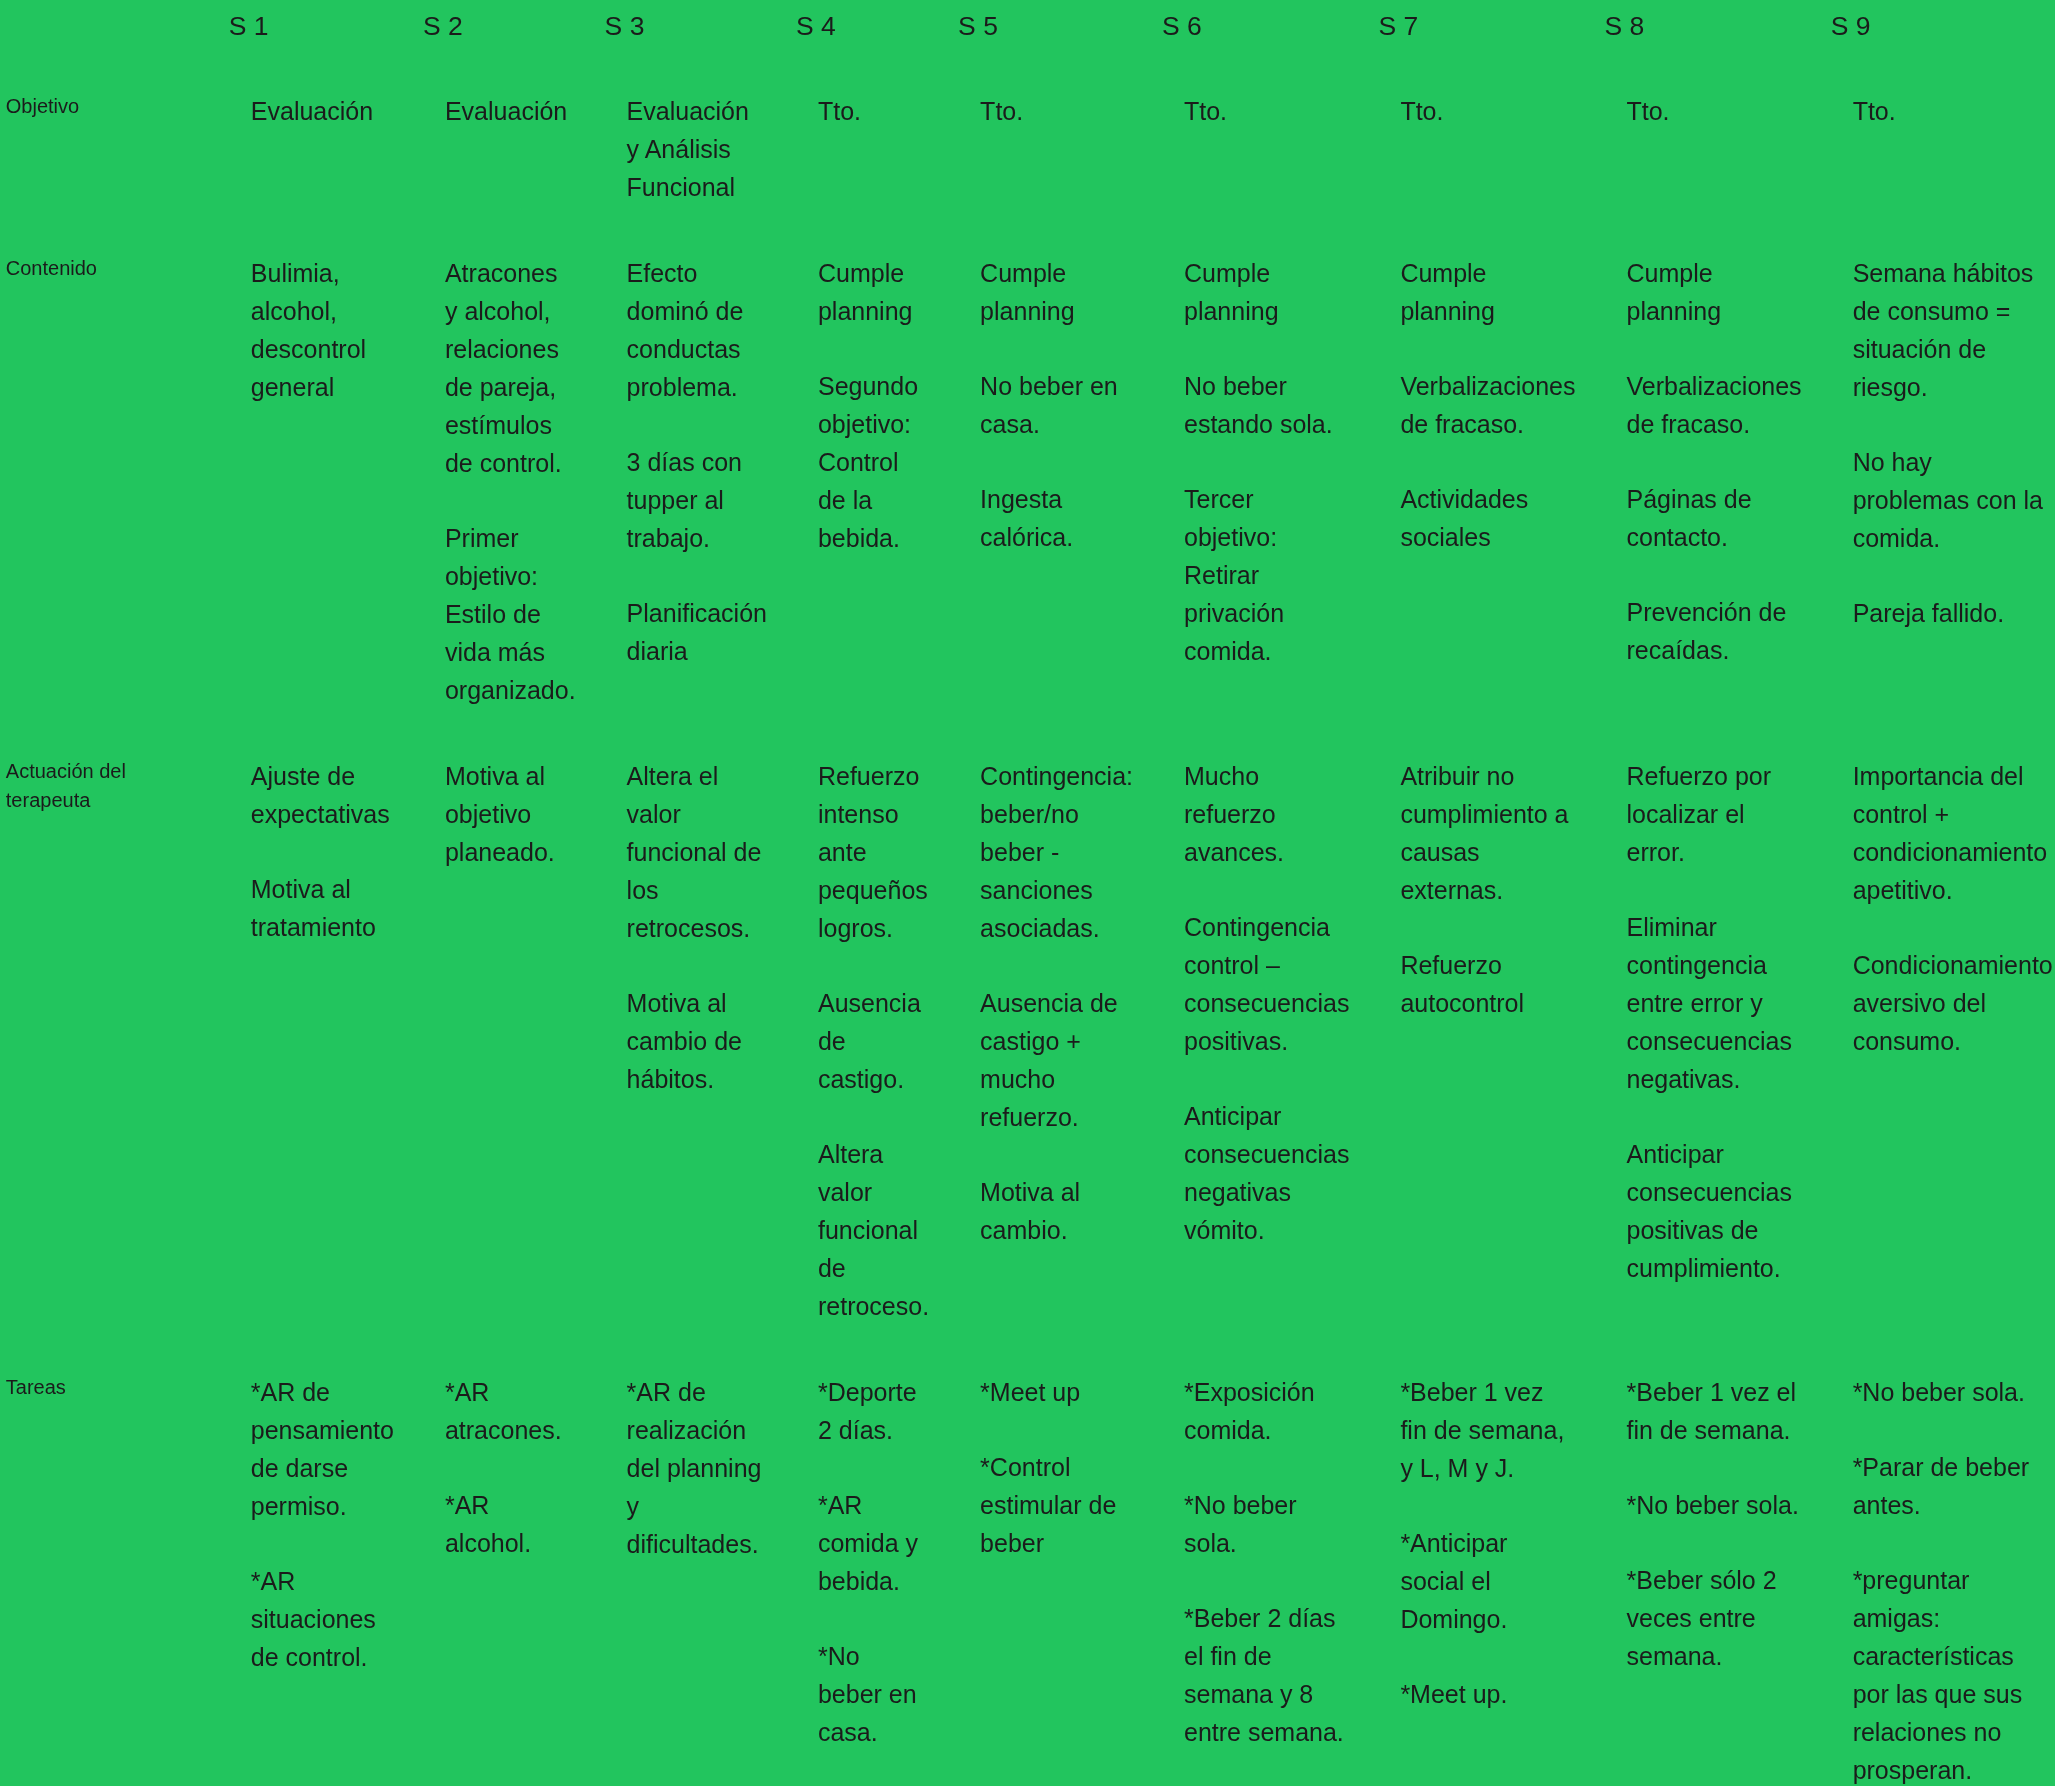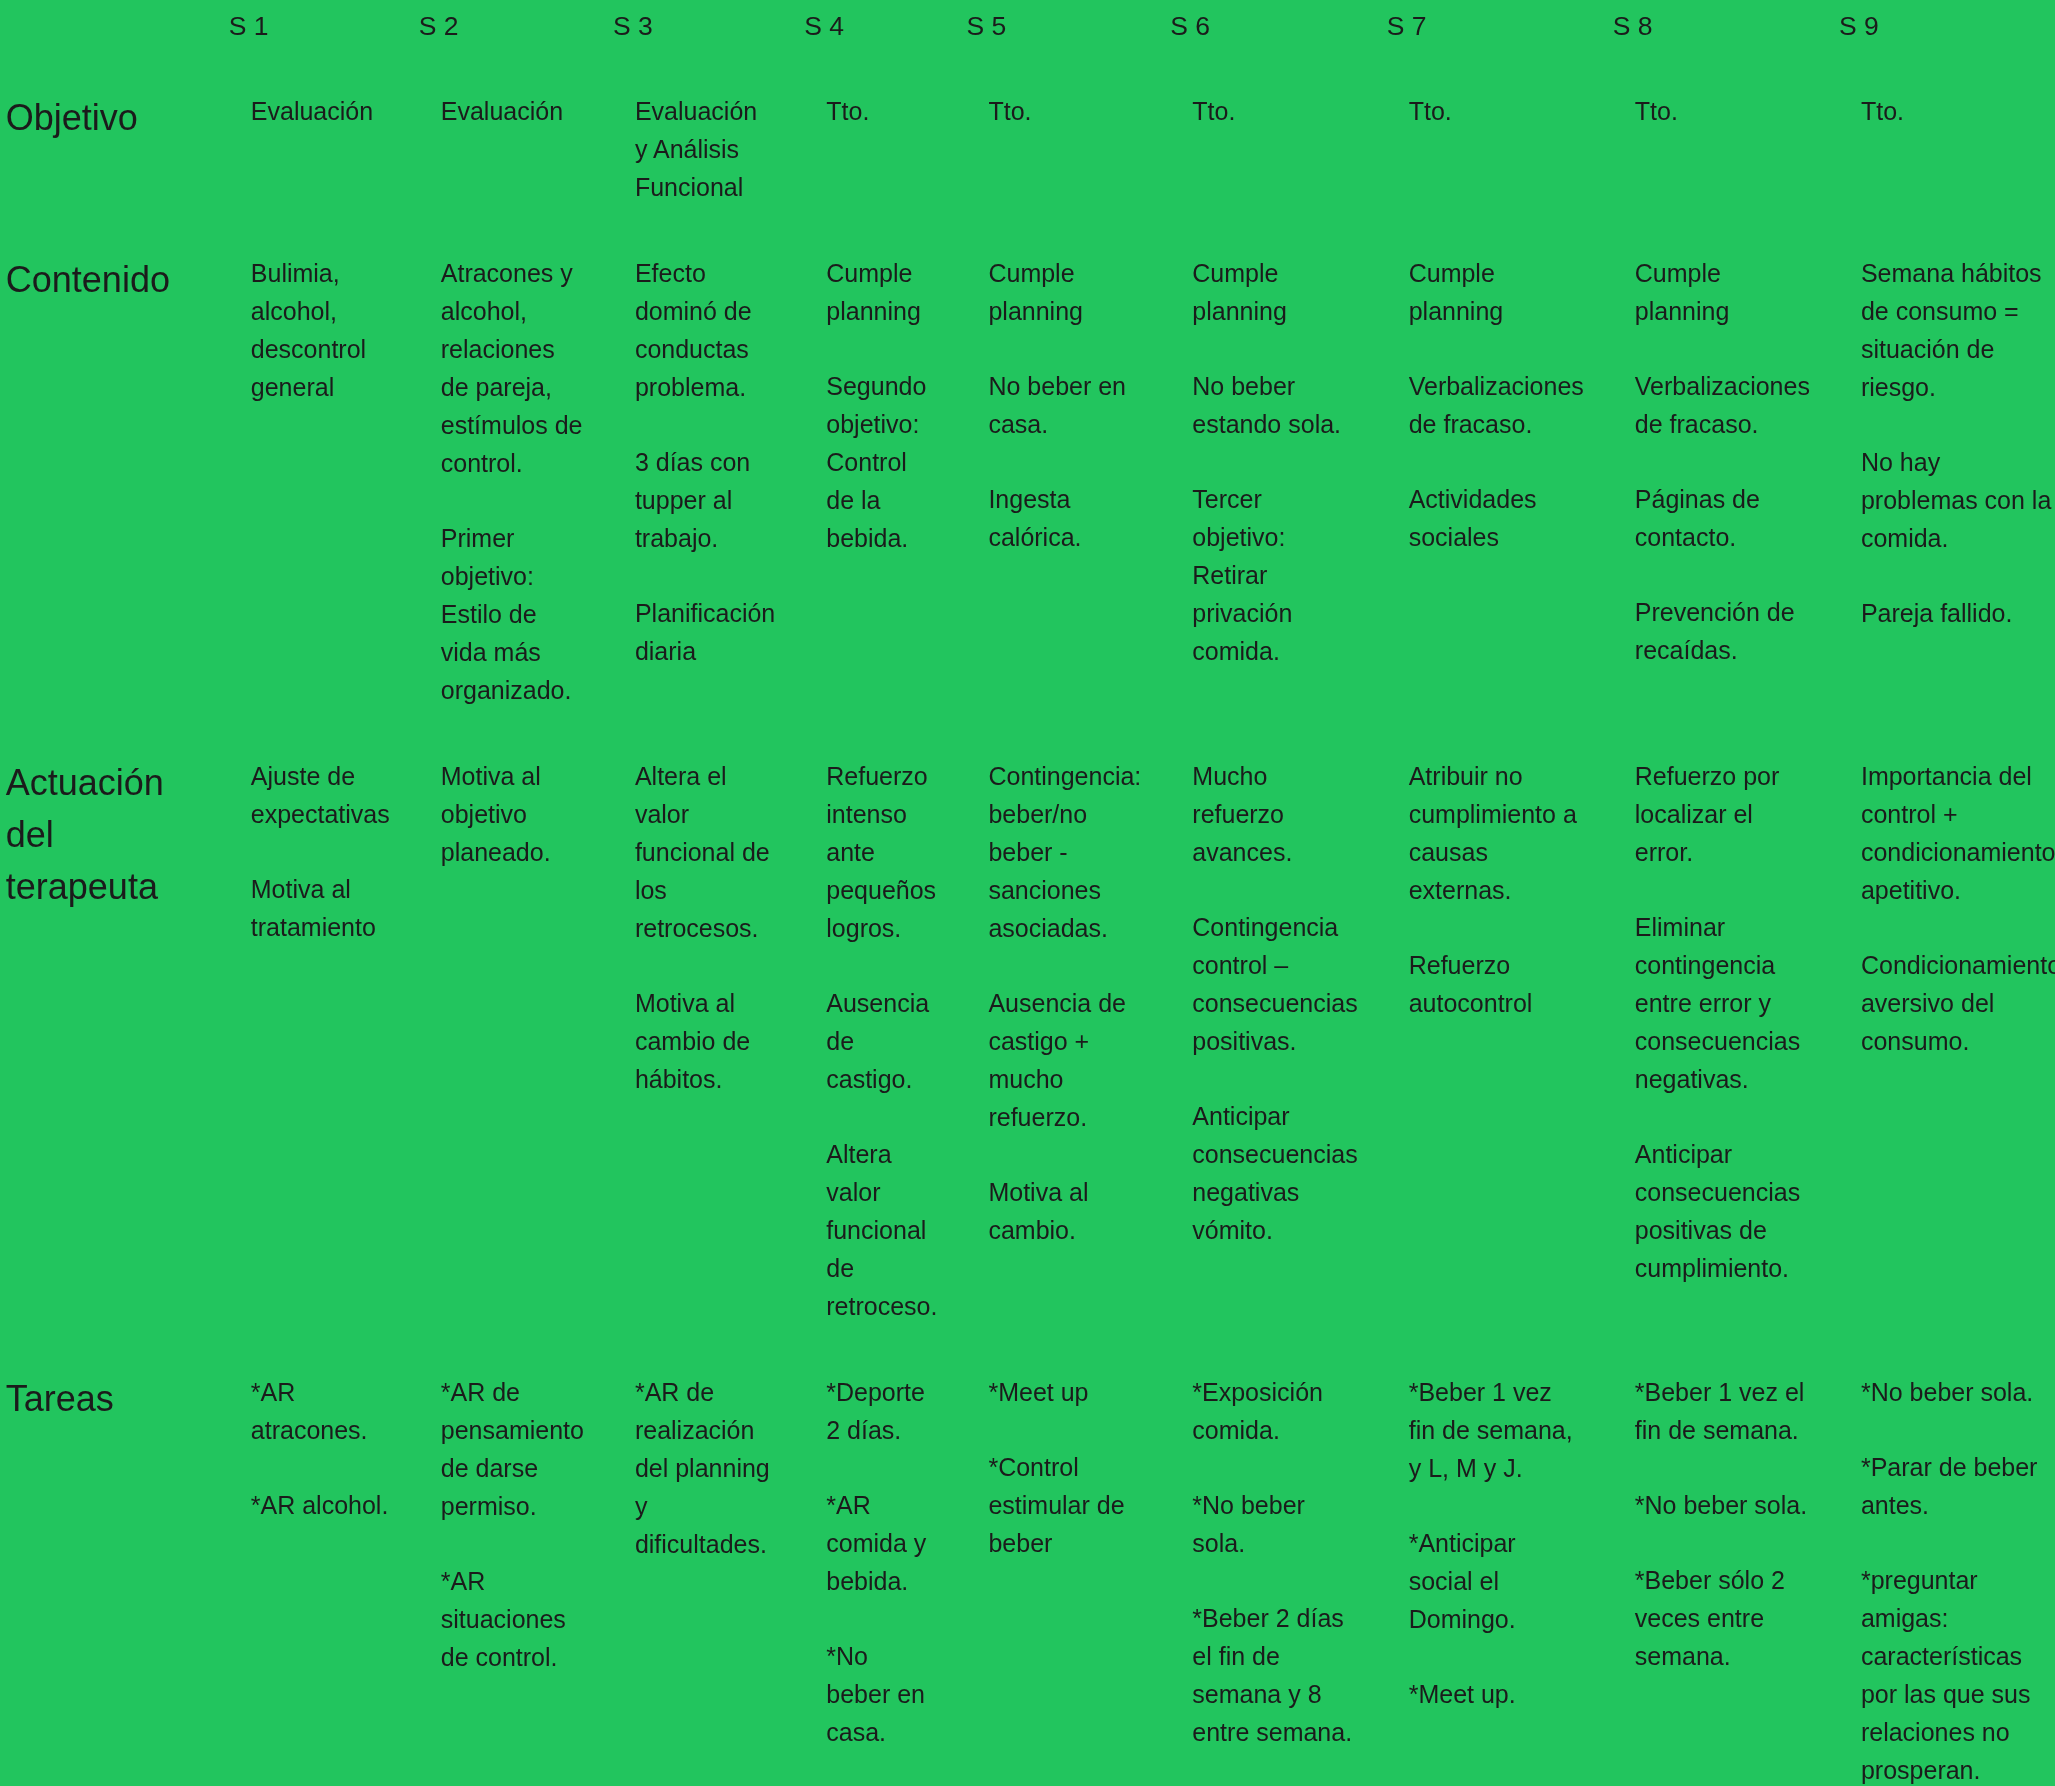--- a/index.html
+++ b/index.html
@@ -17,21 +17,21 @@
     column-gap: 29px;
     row-gap: 48px;
     align-items: start;
   }
   .header-cell {
     font-size: 26.5px;
     line-height: 1.3;
     white-space: nowrap;
   }
   .row-label {
-    font-size: 36px;
+    font-size: 20px;
     line-height: 1.45;
     max-width: 157px;
   }
   .cell {
     font-size: 25px;
     line-height: 1.52;
     overflow-wrap: break-word;
     margin-left: 22px;
   }
   .cell p { margin: 0 0 37px 0; }
@@ -158,26 +158,26 @@
         <p>Refuerzo por localizar el error.</p>
         <p>Eliminar contingencia entre error y consecuencias negativas.</p>
         <p>Anticipar consecuencias positivas de cumplimiento.</p>
       </div>
       <div class="cell">
         <p>Importancia del control + condicionamiento apetitivo.</p>
         <p>Condicionamiento aversivo del consumo.</p>
       </div>
       <div class="row-label">Tareas</div>
       <div class="cell">
+        <p>*AR de pensamiento de darse permiso.</p>
+        <p>*AR situaciones de control.</p>
+      </div>
+      <div class="cell">
         <p>*AR atracones.</p>
         <p>*AR alcohol.</p>
-      </div>
-      <div class="cell">
-        <p>*AR de pensamiento de darse permiso.</p>
-        <p>*AR situaciones de control.</p>
       </div>
       <div class="cell">
         <p>*AR de realización del planning y dificultades.</p>
       </div>
       <div class="cell">
         <p>*Deporte 2 días.</p>
         <p>*AR comida y bebida.</p>
         <p>*No beber en casa.</p>
       </div>
       <div class="cell">

